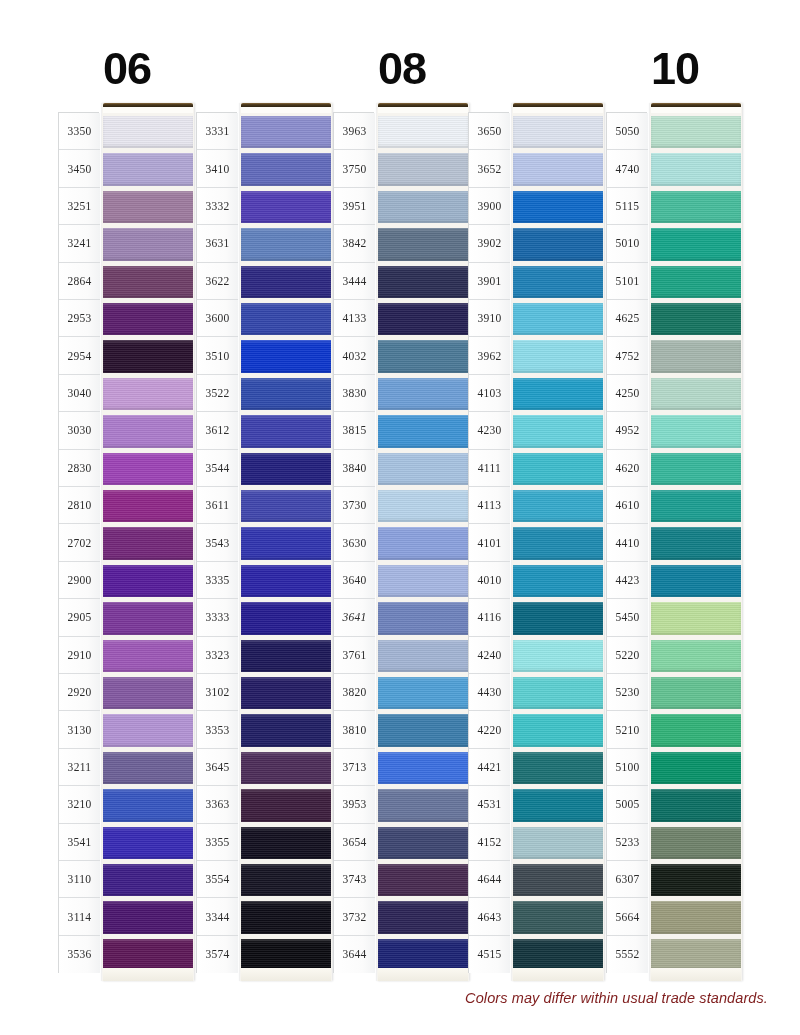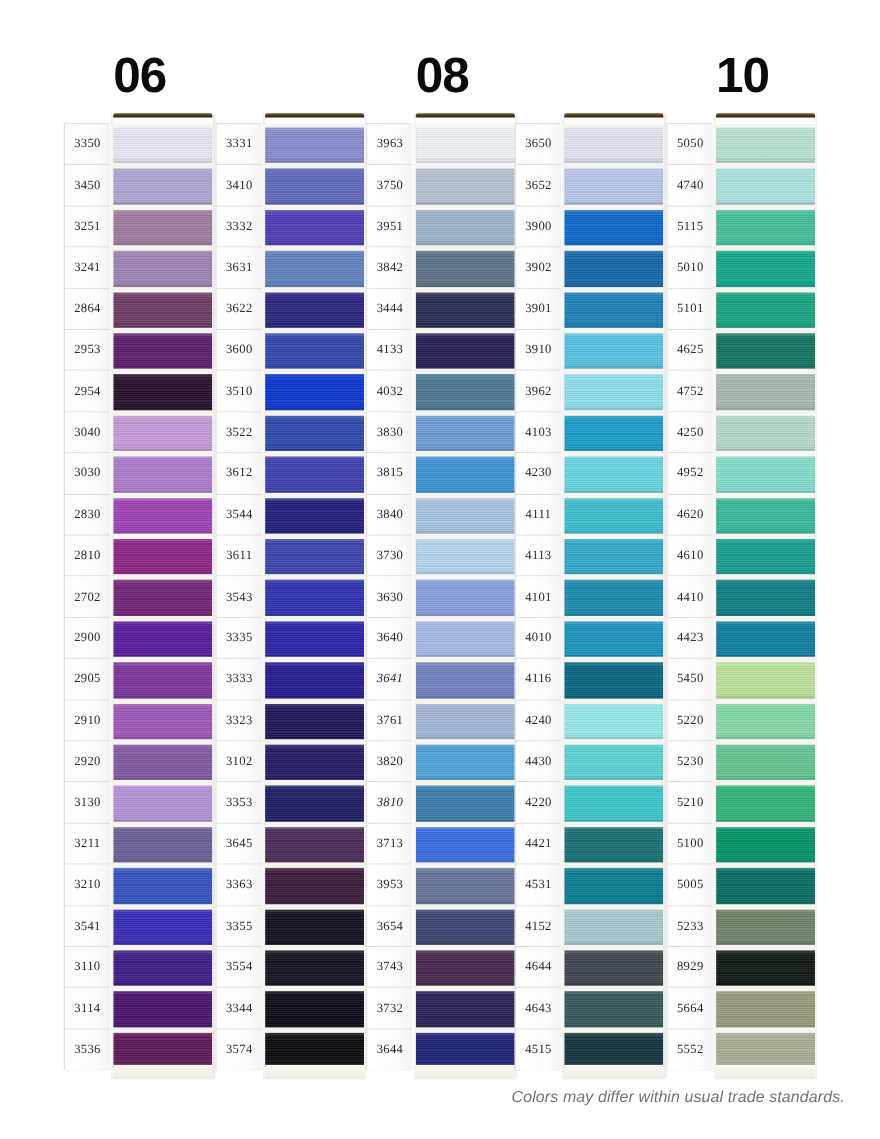--- a/index.html
+++ b/index.html
@@ -135,21 +135,21 @@
   
   #footer-note {
     position: absolute;
     left: 0;
     top: 990px;
     width: 768px;
     text-align: right;
     font-family: "Liberation Sans", sans-serif;
     font-style: italic;
     font-size: 14.5px;
-    color: #737373;
+    color: #7f1d1d;
     letter-spacing: 0.1px;
   }
 </style>
 </head>
 <body>
 
 <div id="header-row">
     <div class="col-heading" style="left: 58px;">06</div>
     <div class="col-heading" style="left: 333px;">08</div>
     <div class="col-heading" style="left: 606px;">10</div>
@@ -369,21 +369,21 @@
         <div class="code-cell" style="top: 224.4px;">4032</div>
         <div class="code-cell" style="top: 261.8px;">3830</div>
         <div class="code-cell" style="top: 299.2px;">3815</div>
         <div class="code-cell" style="top: 336.6px;">3840</div>
         <div class="code-cell" style="top: 374px;">3730</div>
         <div class="code-cell" style="top: 411.4px;">3630</div>
         <div class="code-cell" style="top: 448.8px;">3640</div>
         <div class="code-cell" style="top: 486.2px; font-style: italic;">3641</div>
         <div class="code-cell" style="top: 523.6px;">3761</div>
         <div class="code-cell" style="top: 561px;">3820</div>
-        <div class="code-cell" style="top: 598.4px; font-style: italic;">3810</div>
+        <div class="code-cell" style="top: 598.4px;">3810</div>
         <div class="code-cell" style="top: 635.8px;">3713</div>
         <div class="code-cell" style="top: 673.2px;">3953</div>
         <div class="code-cell" style="top: 710.6px;">3654</div>
         <div class="code-cell" style="top: 748px;">3743</div>
         <div class="code-cell" style="top: 785.4px;">3732</div>
         <div class="code-cell" style="top: 822.8px;">3644</div>
       </div>
       <div class="swatch-strip">
         <div class="strip-top"></div>
         <div class="strip-top-paper"></div>
@@ -575,21 +575,21 @@
         <div class="code-cell" style="top: 374px;">4610</div>
         <div class="code-cell" style="top: 411.4px;">4410</div>
         <div class="code-cell" style="top: 448.8px;">4423</div>
         <div class="code-cell" style="top: 486.2px;">5450</div>
         <div class="code-cell" style="top: 523.6px;">5220</div>
         <div class="code-cell" style="top: 561px;">5230</div>
         <div class="code-cell" style="top: 598.4px;">5210</div>
         <div class="code-cell" style="top: 635.8px;">5100</div>
         <div class="code-cell" style="top: 673.2px;">5005</div>
         <div class="code-cell" style="top: 710.6px;">5233</div>
-        <div class="code-cell" style="top: 748px;">8929</div>
+        <div class="code-cell" style="top: 748px;">6307</div>
         <div class="code-cell" style="top: 785.4px;">5664</div>
         <div class="code-cell" style="top: 822.8px;">5552</div>
       </div>
       <div class="swatch-strip">
         <div class="strip-top"></div>
         <div class="strip-top-paper"></div>
         <div class="swatch" style="top: 10px; height: 37.4px;">
           <div class="thread" style="background-color: rgb(184, 224, 204);"></div>
         </div>
         <div class="swatch" style="top: 47.4px; height: 37.4px;">

